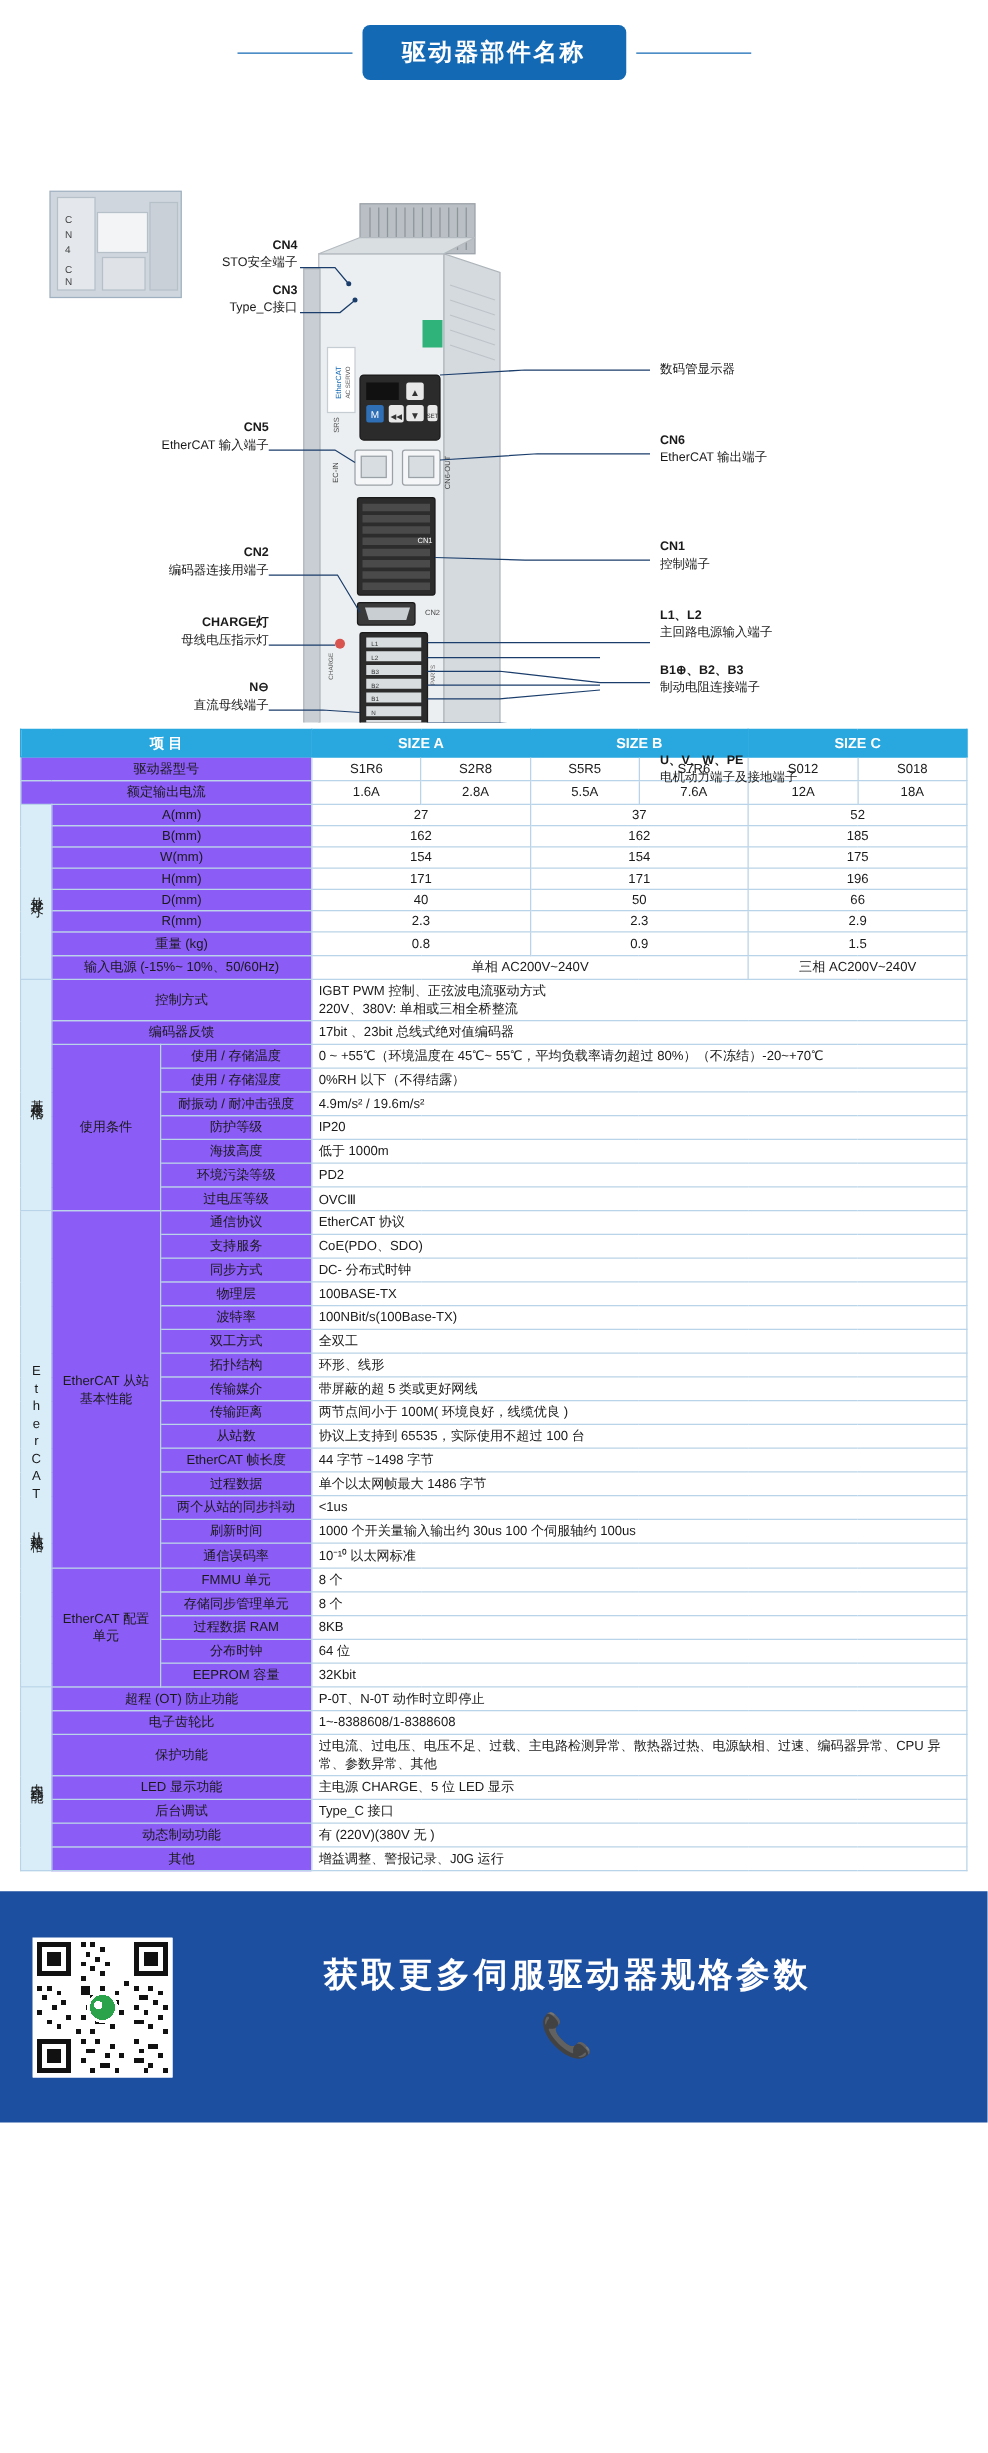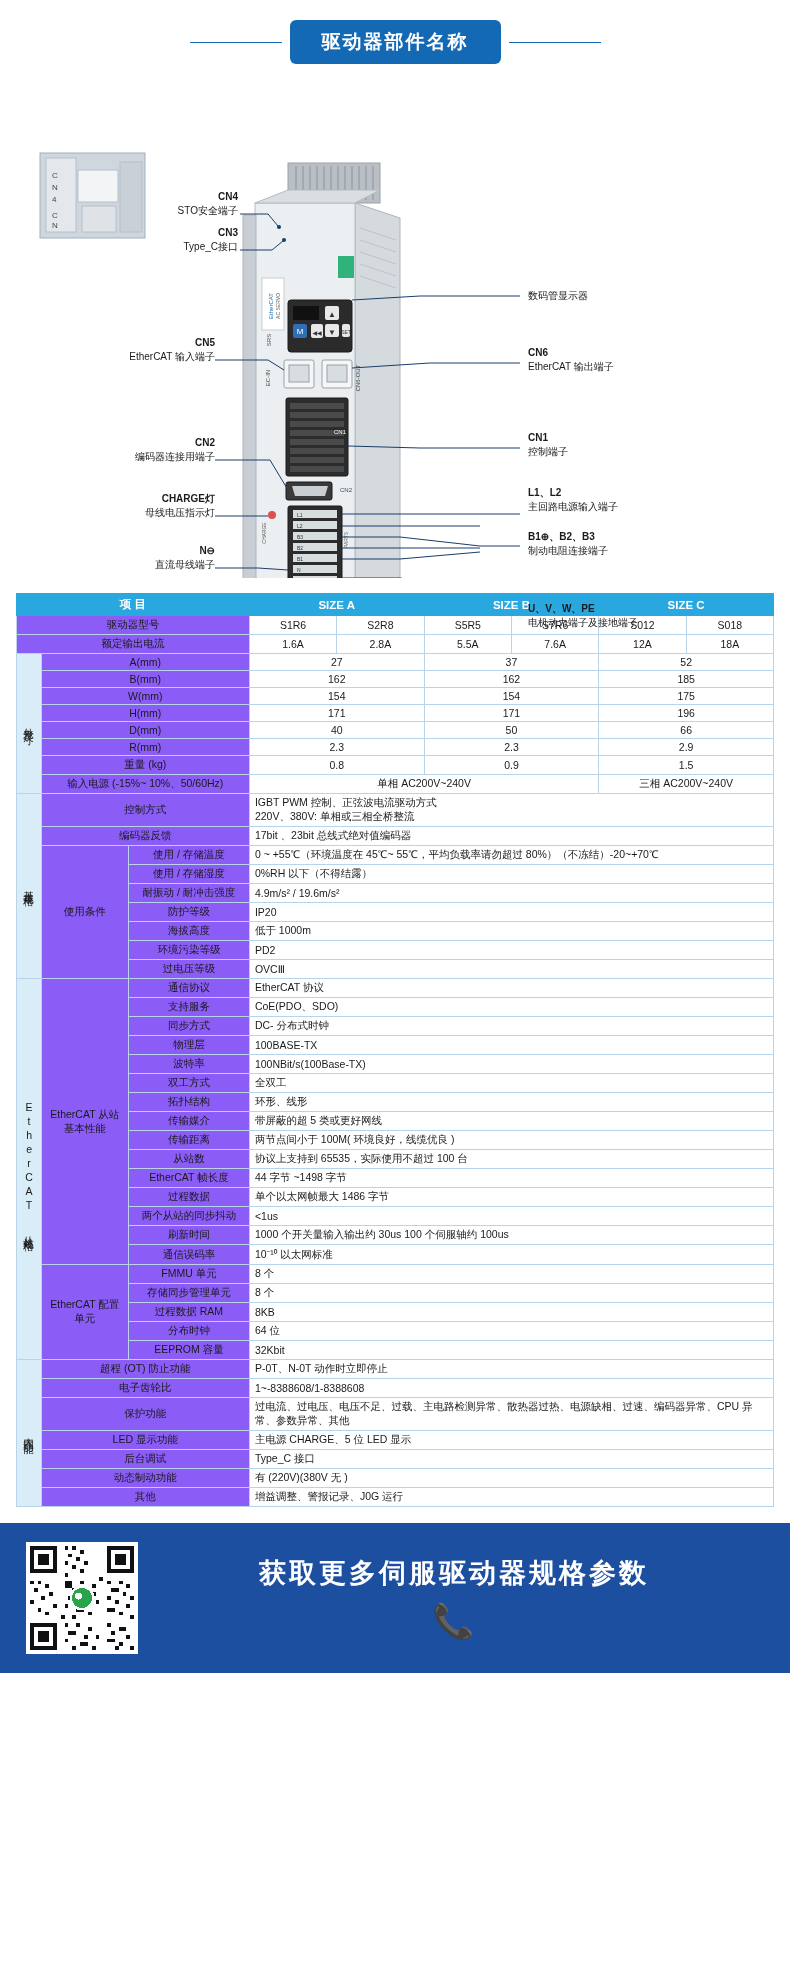--- a/index.html
+++ b/index.html
@@ -47,21 +47,21 @@
     position: absolute;
     font-size: 10px;
     line-height: 1.35;
     color: #1a1a1a;
     white-space: nowrap;
   }
   .lbl.r { text-align: right; }
   .lbl b { font-weight: bold; }
 
   
-  .table-wrap { padding: 0 16px; margin-top: 15px; }
+  .table-wrap { padding: 0 16px; margin-top: 5px; }
   table.spec {
     border-collapse: collapse;
     width: 758px;
     font-size: 10.5px;
     color: #1a1a1a;
   }
   table.spec td, table.spec th {
     border: 1px solid #b9d4e8;
     padding: 2px 5px;
     vertical-align: middle;
@@ -92,21 +92,21 @@
     display: inline-block;
     line-height: 1;
   }
   .ctr { text-align: center; }
   .lft { text-align: left; }
 
   
   .footer {
     margin-top: 16px;
     background: #1d4fa0;
-    height: 150px;
+    height: 185px;
     position: relative;
     display: flex;
     align-items: center;
   }
   .qr {
     width: 112px; height: 112px;
     margin-left: 26px;
     background: #fff;
     position: relative;
     flex: none;

